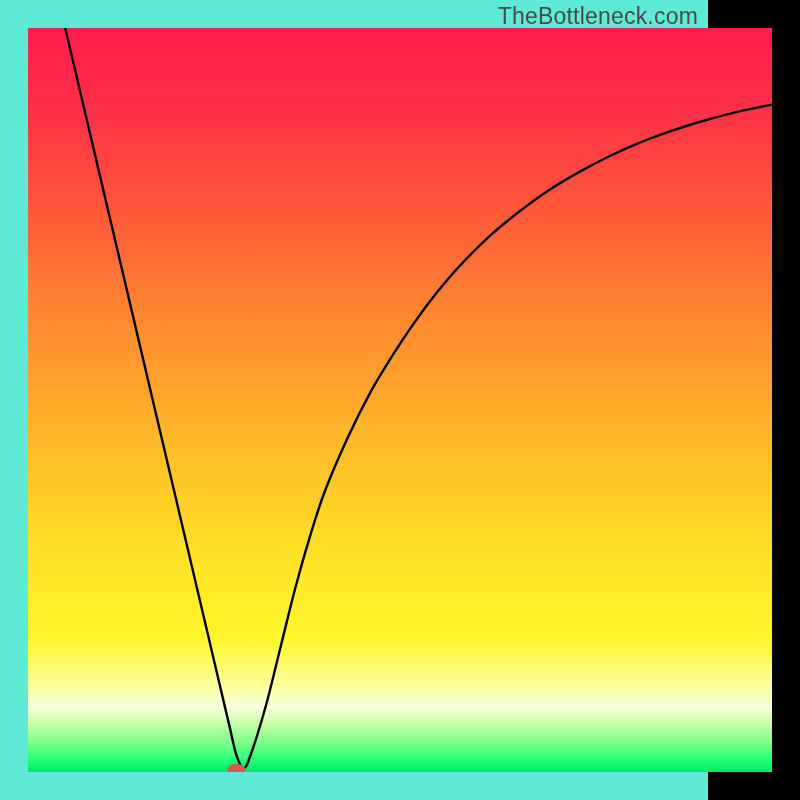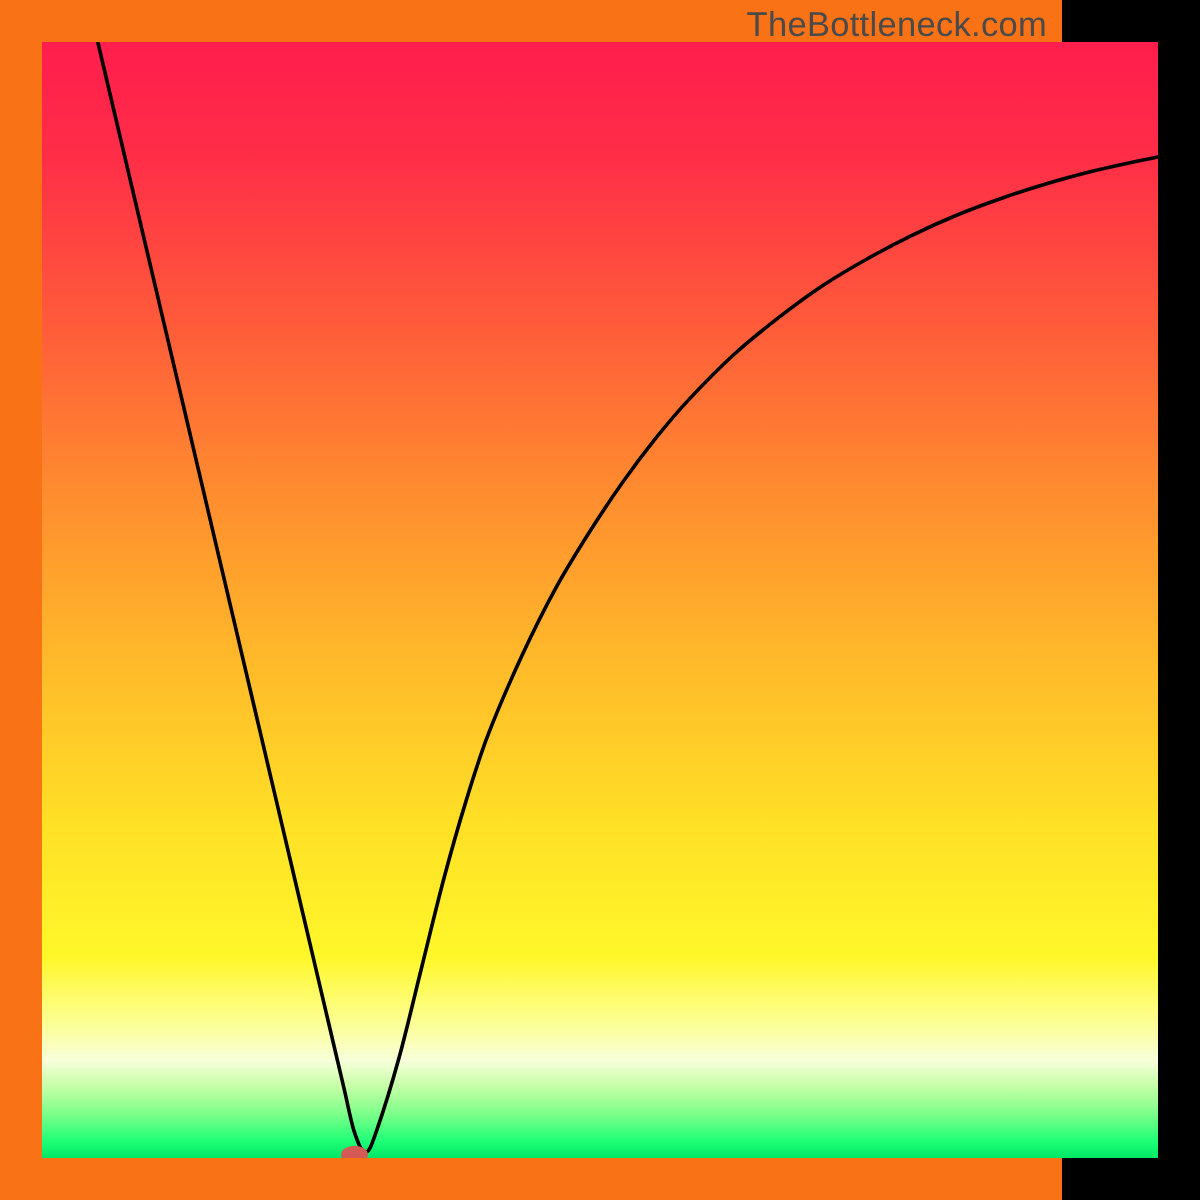--- a/index.html
+++ b/index.html
@@ -8,21 +8,21 @@
     width: 800px;
     height: 800px;
     overflow: hidden;
     background: #000;
     font-family: Arial, Helvetica, sans-serif;
   }
   .frame {
     position: relative;
     width: 708px;
     height: 800px;
-    background: #f97316;
+    background: #5eead4;
   }
   .plot-area {
     position: absolute;
     left: 28px;
     top: 28px;
     width: 744px;
     height: 744px;
     overflow: hidden;
   }
   .plot-area svg {

